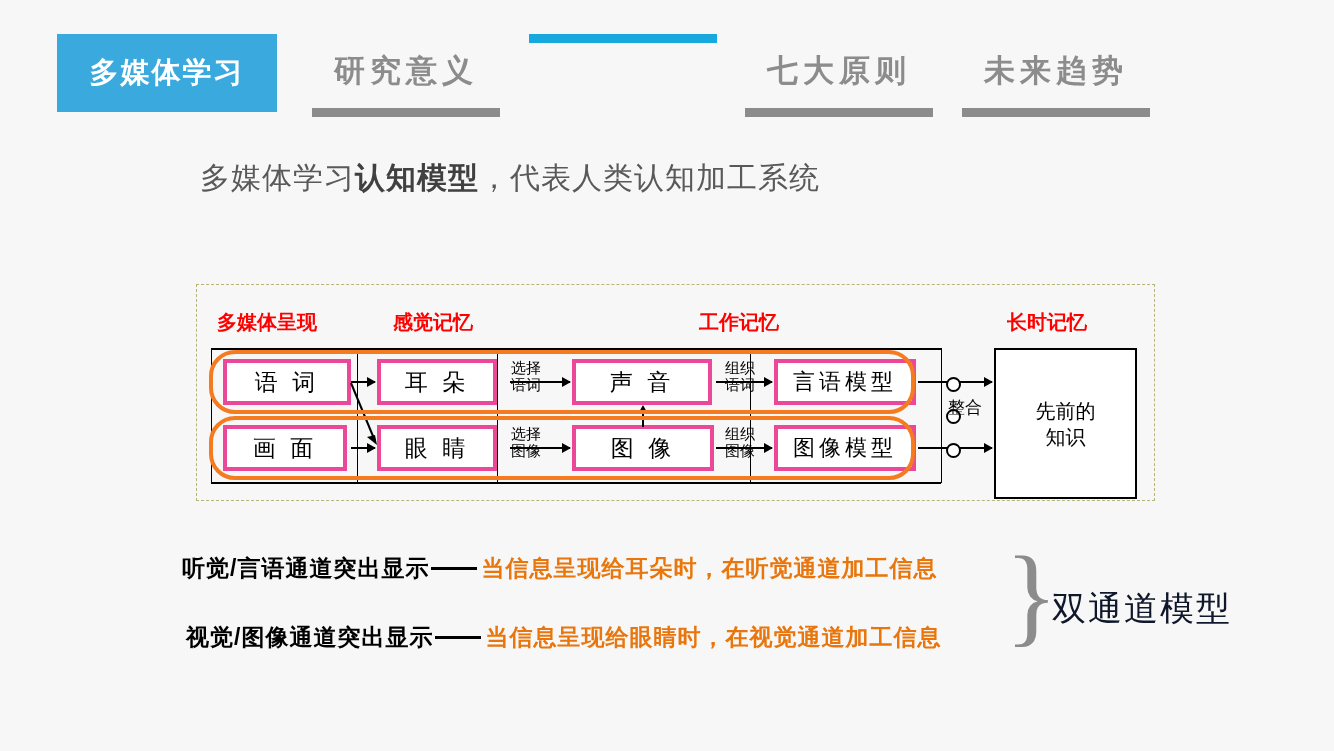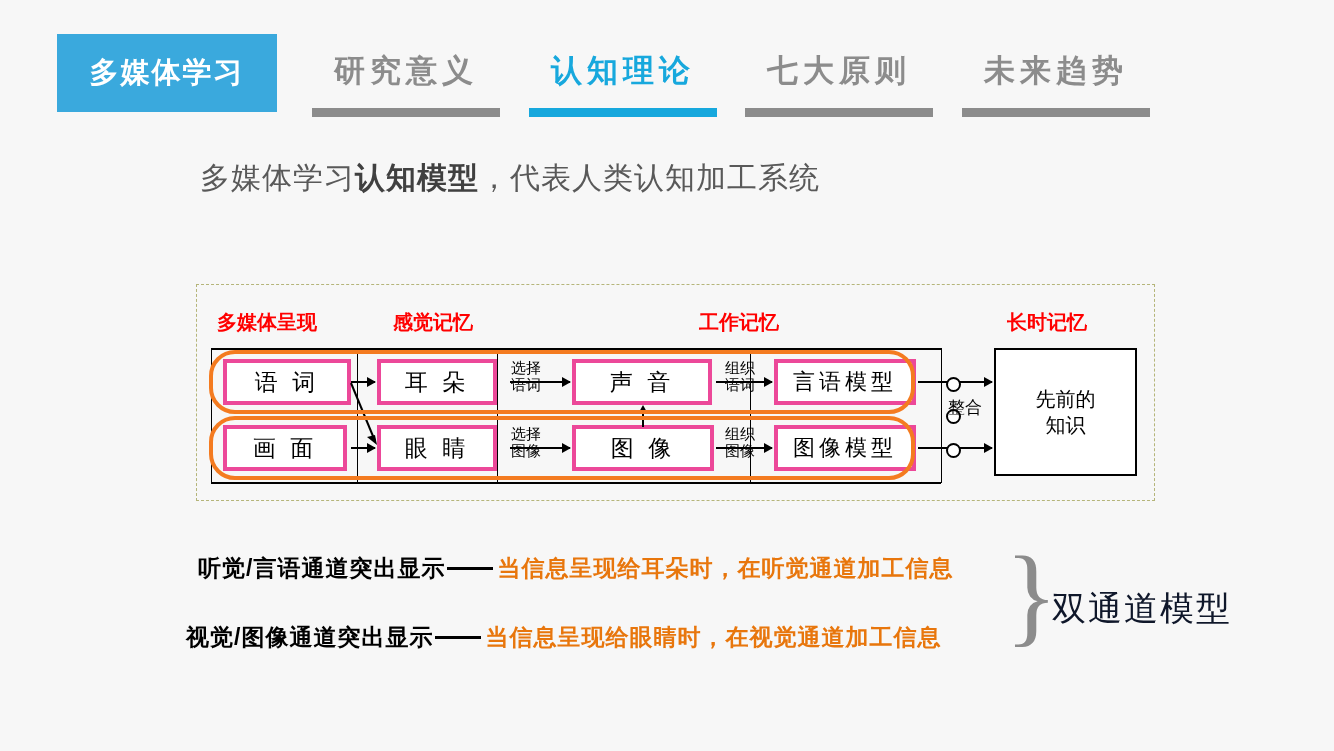--- a/index.html
+++ b/index.html
@@ -235,21 +235,20 @@
   <div class="brand-tab">
     <span>多媒体学习</span>
   </div>
 
   <div class="nav-item" id="nav-0">
     <span class="nav-label">研究意义</span>
     <span class="nav-underline"></span>
   </div>
 
   <div class="nav-item active" id="nav-1">
-    <span class="nav-label">认知理论</span>
     <span class="nav-underline"></span>
   </div>
 
   <div class="nav-item" id="nav-2">
     <span class="nav-label">七大原则</span>
     <span class="nav-underline"></span>
   </div>
 
   <div class="nav-item" id="nav-3">
     <span class="nav-label">未来趋势</span>
@@ -279,21 +278,21 @@
   <div class="box" style="left:26px;  top:74px;  width:128px; height:46px;">语 词</div>
   <div class="box" style="left:180px; top:74px;  width:120px; height:46px;">耳 朵</div>
   <div class="box" style="left:375px; top:74px;  width:140px; height:46px;">声 音</div>
   <div class="box small" style="left:577px; top:74px; width:142px; height:46px;">言语模型</div>
 
   <div class="box" style="left:26px;  top:140px; width:124px; height:46px;">画 面</div>
   <div class="box" style="left:180px; top:140px; width:120px; height:46px;">眼 睛</div>
   <div class="box small" style="left:577px; top:140px; width:142px; height:46px;">图像模型</div>
   <div class="box" style="left:375px; top:140px; width:142px; height:46px;">图 像</div>
 
-  <div class="ltm-box" style="left:797px; top:63px; width:143px; height:128px;">
+  <div class="ltm-box" style="left:797px; top:63px; width:143px; height:151px;">
     <span>先前的<br>知识</span>
   </div>
 
   <div class="arrow" style="left:154px; top:96px;  width:24px;"></div>
   <div class="arrow" style="left:313px; top:96px;  width:60px;"></div>
   <div class="arrow" style="left:519px; top:96px;  width:56px;"></div>
   <div class="arrow" style="left:721px; top:96px;  width:74px;"></div>
 
   <div class="arrow" style="left:154px; top:162px; width:24px;"></div>
   <div class="arrow" style="left:313px; top:162px; width:60px;"></div>
@@ -316,21 +315,21 @@
   <div class="edge-label" style="left:305px; top:74px;  width:48px;">选择<br>语词</div>
   <div class="edge-label" style="left:305px; top:140px; width:48px;">选择<br>图像</div>
   <div class="edge-label" style="left:519px; top:74px;  width:48px;">组织<br>语词</div>
   <div class="edge-label" style="left:519px; top:140px; width:48px;">组织<br>图像</div>
   <div class="edge-label" style="left:740px; top:114px; width:56px; font-size:17px;">整合</div>
 
   <div class="hl" style="left:12px; top:65px;  width:706px; height:64px;"></div>
   <div class="hl" style="left:12px; top:131px; width:706px; height:64px;"></div>
 </div>
 
-<div class="legend-row" style="left:198px; top:553px;">
+<div class="legend-row" style="left:182px; top:553px;">
   <span class="legend-black">听觉/言语通道突出显示</span>
   <span class="legend-dash"></span>
   <span class="legend-orange">当信息呈现给耳朵时，在听觉通道加工信息</span>
 </div>
 
 <div class="legend-row" style="left:186px; top:622px;">
   <span class="legend-black">视觉/图像通道突出显示</span>
   <span class="legend-dash"></span>
   <span class="legend-orange">当信息呈现给眼睛时，在视觉通道加工信息</span>
 </div>

